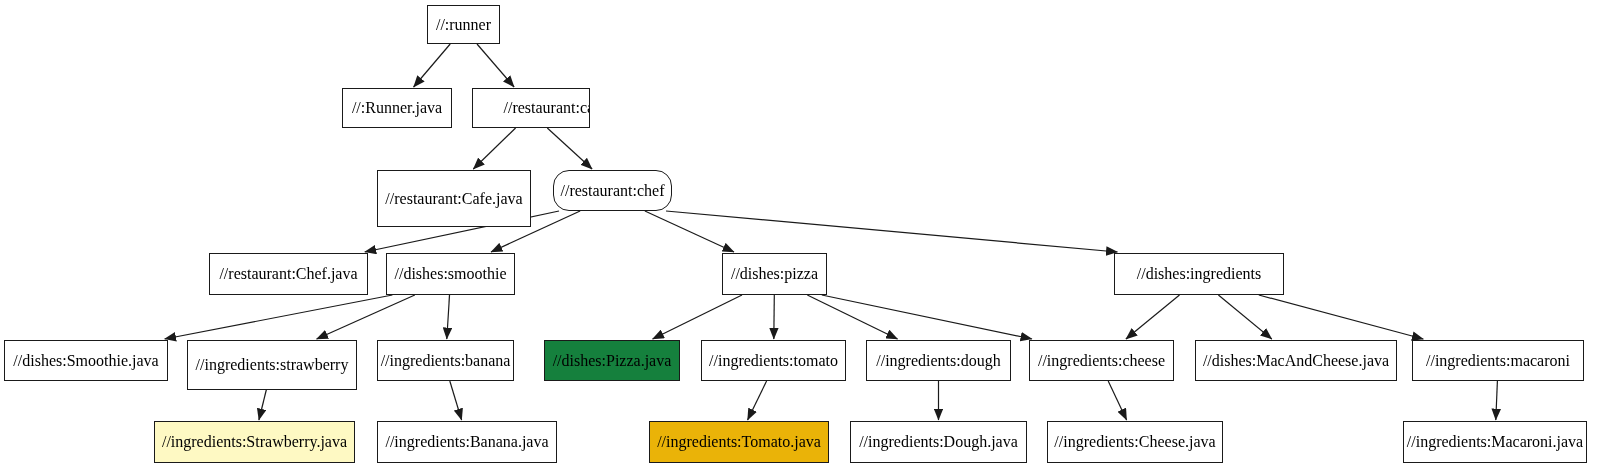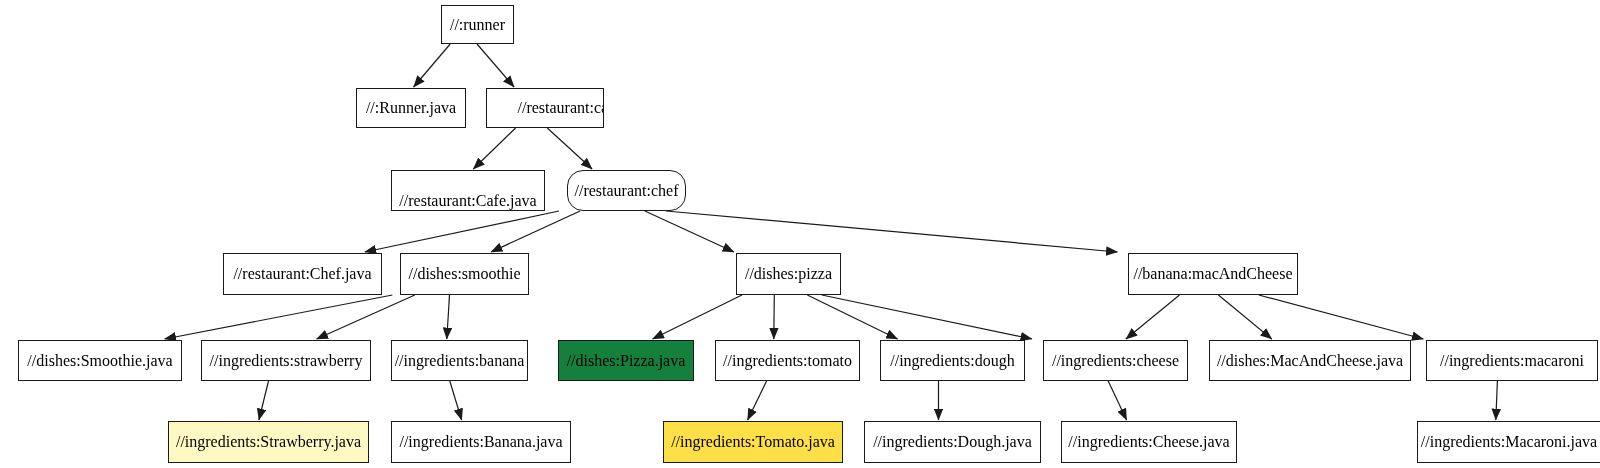--- a/index.html
+++ b/index.html
@@ -28,21 +28,20 @@
     box-sizing: border-box;
     background: #ffffff;
     border: 1px solid #1a1a1a;
     display: flex;
     align-items: center;
     justify-content: center;
     font-size: 16px;
     color: #000000;
     white-space: nowrap;
     overflow: hidden;
-    margin-left: 14px;
   }
   .graph-node span {
     display: block;
     padding: 0 4px;
   }
   .edge-line {
     stroke: #1a1a1a;
     stroke-width: 1.2;
     fill: none;
   }
@@ -87,42 +86,42 @@
   <div id="node-layer">
       <div class="graph-node" style="left: 427px; top: 5px; width: 73px; height: 39px; border-color: rgb(26, 26, 26); background: rgb(255, 255, 255);">
         <span>//:runner</span>
       </div>
       <div class="graph-node" style="left: 342px; top: 88px; width: 110px; height: 40px; border-color: rgb(26, 26, 26); background: rgb(255, 255, 255);">
         <span>//:Runner.java</span>
       </div>
       <div class="graph-node" style="left: 472px; top: 88px; width: 118px; height: 40px; border-color: rgb(26, 26, 26); background: rgb(255, 255, 255); padding-left: 48px;">
         <span>//restaurant:cafe</span>
       </div>
-      <div class="graph-node" style="left: 377px; top: 170px; width: 154px; height: 41px; border-color: rgb(26, 26, 26); background: rgb(255, 255, 255); align-items: flex-end;">
+      <div class="graph-node" style="left: 377px; top: 170px; width: 154px; height: 57px; border-color: rgb(26, 26, 26); background: rgb(255, 255, 255);">
         <span>//restaurant:Cafe.java</span>
       </div>
       <div class="graph-node" style="left: 553px; top: 170px; width: 119px; height: 41px; border-color: rgb(26, 26, 26); background: rgb(255, 255, 255); border-radius: 16px;">
         <span>//restaurant:chef</span>
       </div>
       <div class="graph-node" style="left: 209px; top: 253px; width: 159px; height: 42px; border-color: rgb(26, 26, 26); background: rgb(255, 255, 255);">
         <span>//restaurant:Chef.java</span>
       </div>
       <div class="graph-node" style="left: 386px; top: 253px; width: 129px; height: 42px; border-color: rgb(26, 26, 26); background: rgb(255, 255, 255);">
         <span>//dishes:smoothie</span>
       </div>
       <div class="graph-node" style="left: 722px; top: 253px; width: 105px; height: 42px; border-color: rgb(26, 26, 26); background: rgb(255, 255, 255);">
         <span>//dishes:pizza</span>
       </div>
       <div class="graph-node" style="left: 1114px; top: 253px; width: 170px; height: 42px; border-color: rgb(26, 26, 26); background: rgb(255, 255, 255);">
-        <span>//banana:macAndCheese</span>
+        <span>//dishes:ingredients</span>
       </div>
       <div class="graph-node" style="left: 4px; top: 340px; width: 164px; height: 41px; border-color: rgb(26, 26, 26); background: rgb(255, 255, 255);">
         <span>//dishes:Smoothie.java</span>
       </div>
-      <div class="graph-node" style="left: 187px; top: 340px; width: 170px; height: 41px; border-color: rgb(26, 26, 26); background: rgb(255, 255, 255);">
+      <div class="graph-node" style="left: 187px; top: 340px; width: 170px; height: 50px; border-color: rgb(26, 26, 26); background: rgb(255, 255, 255);">
         <span>//ingredients:strawberry</span>
       </div>
       <div class="graph-node" style="left: 377px; top: 340px; width: 137px; height: 41px; border-color: rgb(26, 26, 26); background: rgb(255, 255, 255);">
         <span>//ingredients:banana</span>
       </div>
       <div class="graph-node" style="left: 544px; top: 340px; width: 136px; height: 41px; border-color: rgb(26, 26, 26); background: #15803d;">
         <span>//dishes:Pizza.java</span>
       </div>
       <div class="graph-node" style="left: 701px; top: 340px; width: 145px; height: 41px; border-color: rgb(26, 26, 26); background: rgb(255, 255, 255);">
         <span>//ingredients:tomato</span>
@@ -138,21 +137,21 @@
       </div>
       <div class="graph-node" style="left: 1412px; top: 340px; width: 172px; height: 41px; border-color: rgb(26, 26, 26); background: rgb(255, 255, 255);">
         <span>//ingredients:macaroni</span>
       </div>
       <div class="graph-node" style="left: 154px; top: 421px; width: 201px; height: 42px; border-color: rgb(26, 26, 26); background: #fef9c3;">
         <span>//ingredients:Strawberry.java</span>
       </div>
       <div class="graph-node" style="left: 377px; top: 421px; width: 180px; height: 42px; border-color: rgb(26, 26, 26); background: rgb(255, 255, 255);">
         <span>//ingredients:Banana.java</span>
       </div>
-      <div class="graph-node" style="left: 649px; top: 421px; width: 180px; height: 42px; border-color: rgb(26, 26, 26); background: #fde047;">
+      <div class="graph-node" style="left: 649px; top: 421px; width: 180px; height: 42px; border-color: rgb(26, 26, 26); background: #eab308;">
         <span>//ingredients:Tomato.java</span>
       </div>
       <div class="graph-node" style="left: 850px; top: 421px; width: 177px; height: 42px; border-color: rgb(26, 26, 26); background: rgb(255, 255, 255);">
         <span>//ingredients:Dough.java</span>
       </div>
       <div class="graph-node" style="left: 1047px; top: 421px; width: 176px; height: 42px; border-color: rgb(26, 26, 26); background: rgb(255, 255, 255);">
         <span>//ingredients:Cheese.java</span>
       </div>
       <div class="graph-node" style="left: 1403px; top: 421px; width: 184px; height: 42px; border-color: rgb(26, 26, 26); background: rgb(255, 255, 255);">
         <span>//ingredients:Macaroni.java</span>

